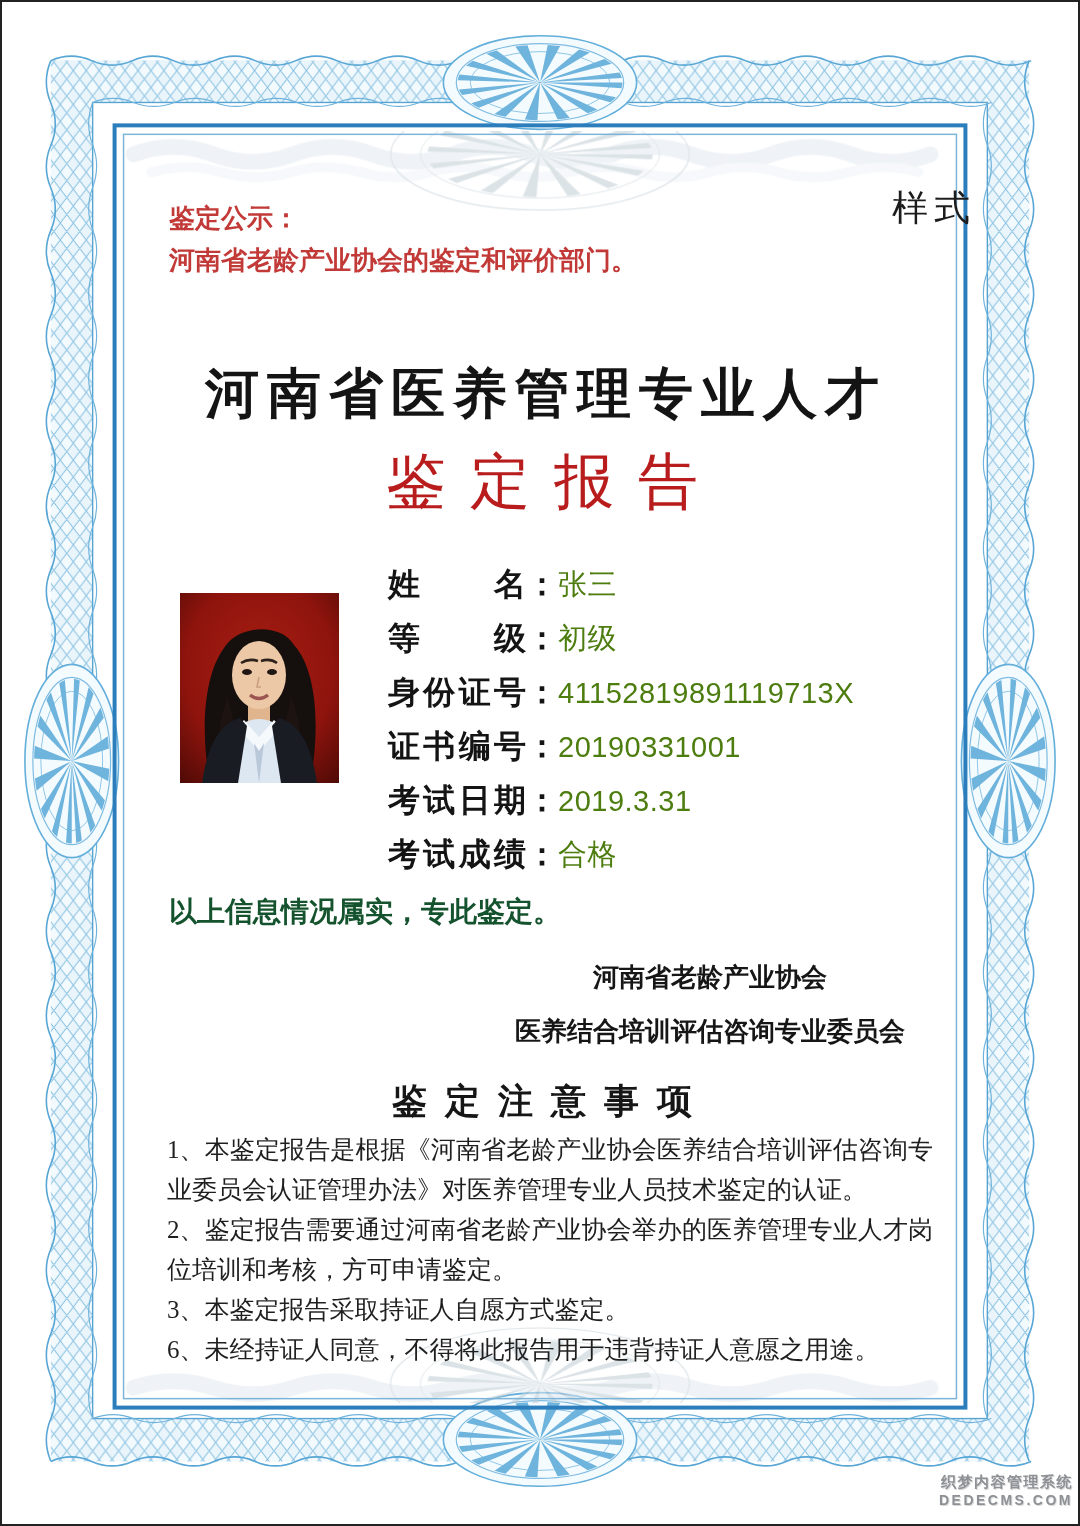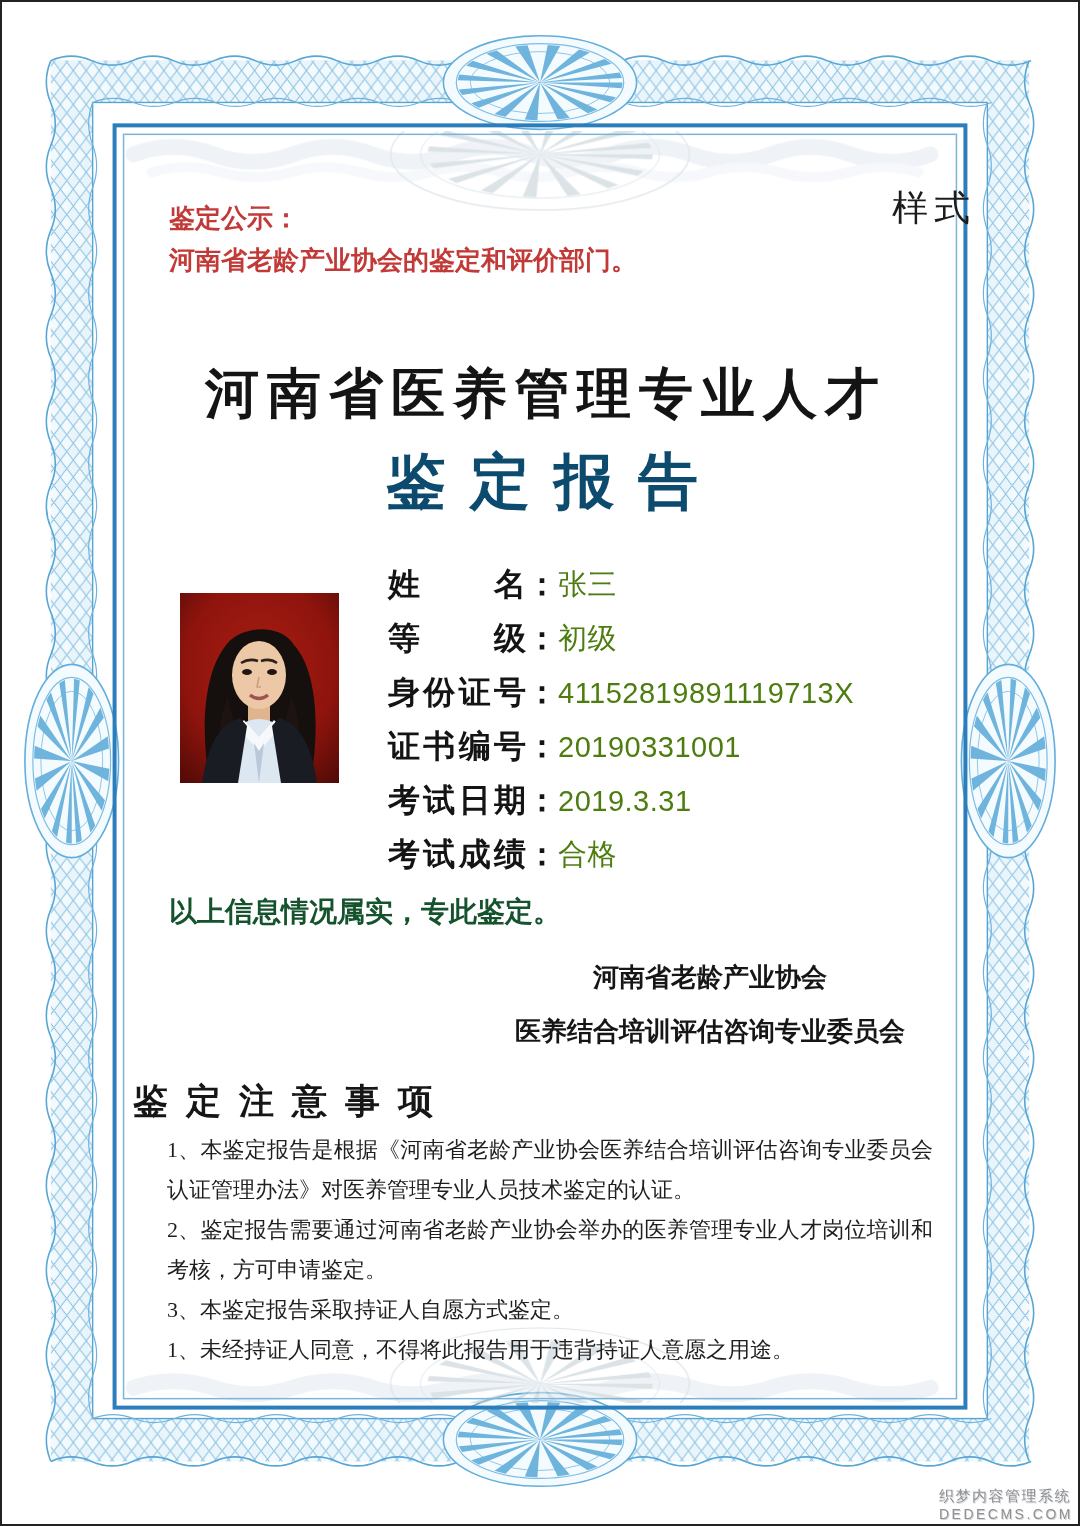--- a/index.html
+++ b/index.html
@@ -34,22 +34,22 @@
 
   .title-black {
     position: absolute; left: 113px; top: 356px; width: 854px;
     text-align: center; font-family: "Liberation Serif", serif;
     font-weight: 700; font-size: 54px; letter-spacing: 8px; text-indent: 8px;
     color: #141414;
   }
   .title-red {
     position: absolute; left: 113px; top: 440px; width: 854px;
     text-align: center; font-family: "Liberation Serif", serif;
-    font-weight: 700; font-size: 60px; letter-spacing: 24px; text-indent: 24px;
-    color: #0c4a6e;
+    font-weight: 400; font-size: 60px; letter-spacing: 24px; text-indent: 24px;
+    color: #b91c1c;
   }
 
   .photo { position: absolute; left: 178px; top: 591px; width: 159px; height: 190px; }
   .photo svg { display: block; width: 100%; height: 100%; }
 
   .fields { position: absolute; left: 386px; top: 556px; }
   .field-row { display: flex; align-items: center; height: 54px; }
   .field-label {
     display: inline-block; width: 138px;
     font-weight: 700; font-size: 32px; color: #141414;
@@ -63,34 +63,34 @@
     font-size: 28px; font-weight: 700; color: #14532d;
   }
   .signature {
     position: absolute; left: 492px; top: 960px; width: 432px;
     text-align: center; font-weight: 700; font-size: 26px; color: #161616;
   }
   .signature .sig-line { margin-bottom: 24px; line-height: 30px; }
 
   .notes-heading {
     position: absolute; left: 113px; top: 1076px; width: 854px;
-    font-family: "Liberation Serif", serif;
+    text-align: center; font-family: "Liberation Serif", serif;
     font-weight: 700; font-size: 35px; letter-spacing: 18px; text-indent: 18px;
     color: #161616;
   }
   .notes {
     position: absolute; left: 165px; top: 1128px; width: 766px;
-    font-family: "Liberation Serif", serif; font-size: 22px;
+    font-family: "Liberation Serif", serif; font-size: 25px;
     line-height: 40px; color: #1f1f1f; text-align: justify;
   }
   .notes p { margin: 0; }
 
   .watermark {
-    position: absolute; right: 5px; bottom: 2px; 
-    color: #8d9094; font-weight: 400;
+    position: absolute; right: 5px; bottom: 16px; text-align: right;
+    color: #8d9094; font-weight: 700;
     text-shadow: 1px 1px 0 #d8d8d8;
   }
   .watermark-line1 { font-size: 15px; letter-spacing: 1.5px; }
   .watermark-line2 { font-size: 14px; letter-spacing: 2.5px; }
 </style>
 </head>
 <body>
 
 <div class="page">
 
@@ -232,21 +232,21 @@
   <div class="signature">
     <div class="sig-line">河南省老龄产业协会</div>
     <div class="sig-line">医养结合培训评估咨询专业委员会</div>
   </div>
 
   <div class="notes-heading">鉴定注意事项</div>
   <div class="notes">
     <p>1、本鉴定报告是根据《河南省老龄产业协会医养结合培训评估咨询专业委员会认证管理办法》对医养管理专业人员技术鉴定的认证。</p>
     <p>2、鉴定报告需要通过河南省老龄产业协会举办的医养管理专业人才岗位培训和考核，方可申请鉴定。</p>
     <p>3、本鉴定报告采取持证人自愿方式鉴定。</p>
-    <p>1、未经持证人同意，不得将此报告用于违背持证人意愿之用途。</p>
+    <p>6、未经持证人同意，不得将此报告用于违背持证人意愿之用途。</p>
   </div>
 
   <div class="watermark">
     <div class="watermark-line1">织梦内容管理系统</div>
     <div class="watermark-line2">DEDECMS.COM</div>
   </div>
 
 </div>
 
 </body></html>

